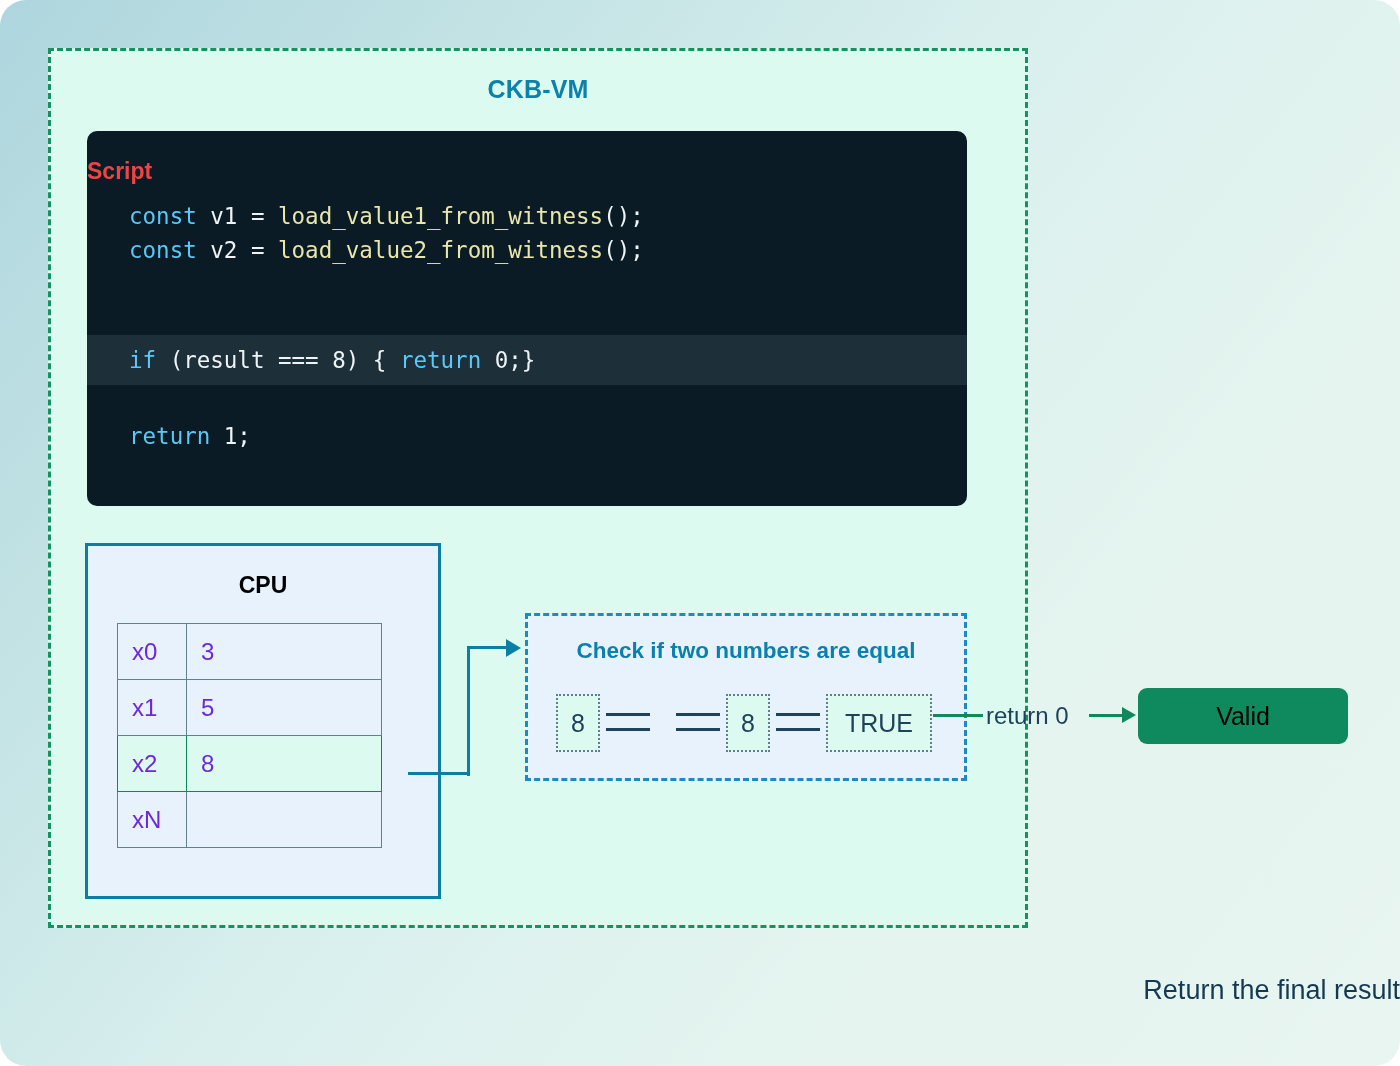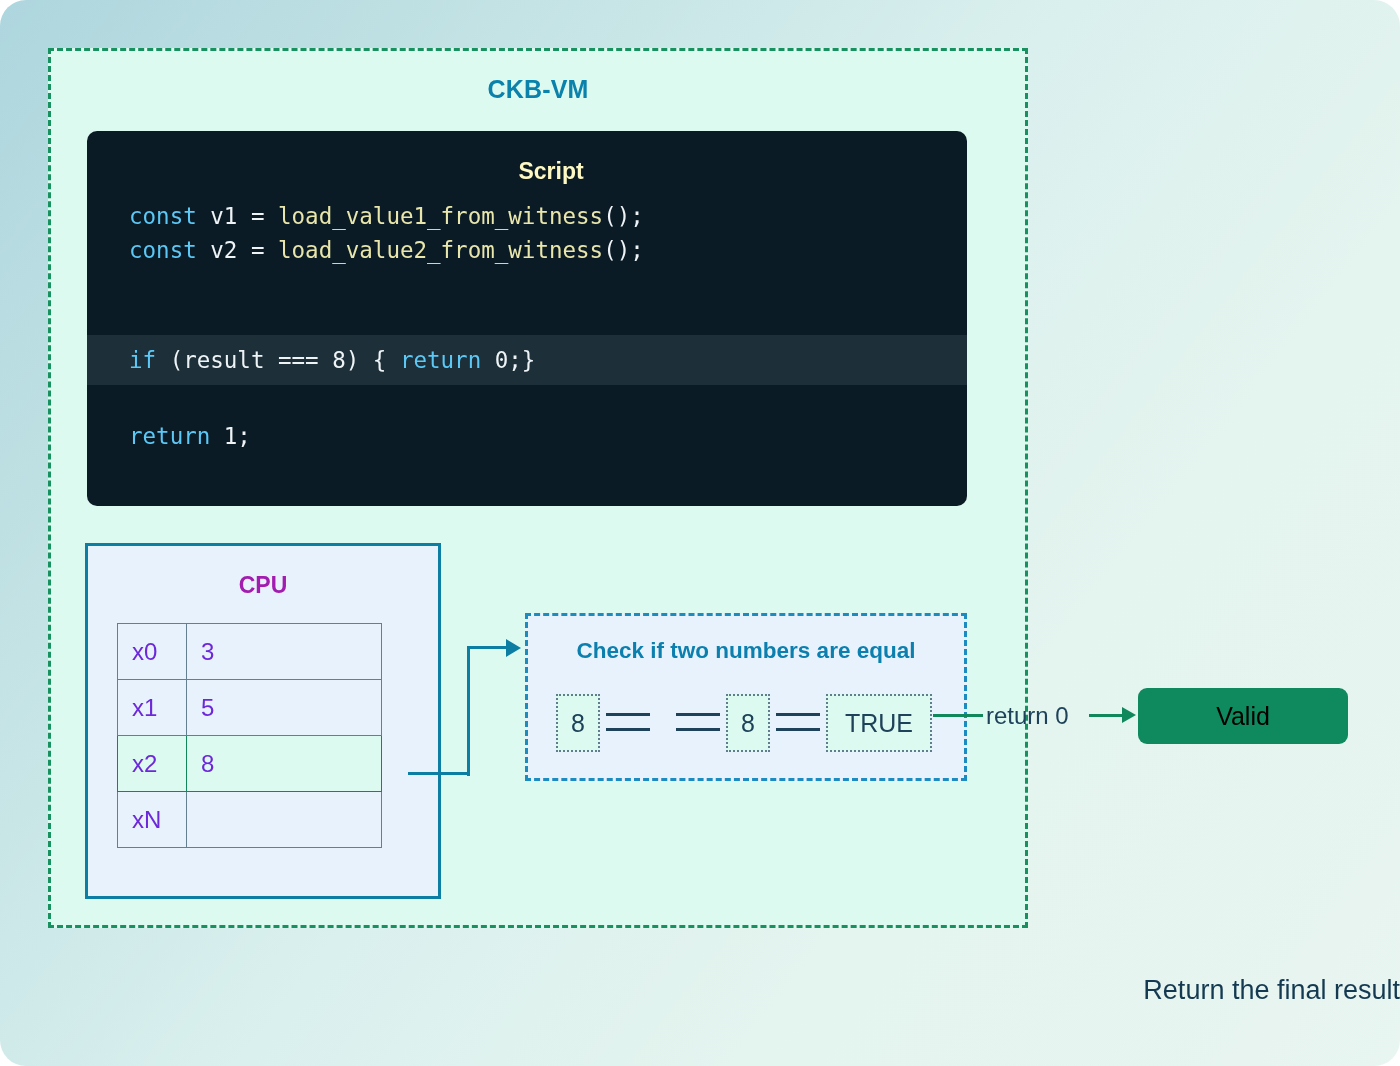--- a/index.html
+++ b/index.html
@@ -53,25 +53,24 @@
     height: 375px;
     background: #0b1b26;
     border-radius: 10px;
     overflow: hidden;
   }
   #script-title {
     position: absolute;
     top: 27px;
     left: 0;
     width: 100%;
-    text-align: center;
+    text-align: left;
     font-size: 23px;
     font-weight: bold;
-    color: #fef9c3;
-    padding-left: 24px;
+    color: #ef4444;
   }
   #code {
     position: absolute;
     top: 68px;
     left: 0;
     width: 100%;
     font-family: "DejaVu Sans Mono", "Liberation Mono", monospace;
     font-size: 22.5px;
     line-height: 34px;
   }
@@ -104,21 +103,21 @@
     background: #e7f2fd;
   }
   #cpu-title {
     position: absolute;
     top: 26px;
     left: 0;
     width: 100%;
     text-align: center;
     font-size: 23px;
     font-weight: bold;
-    color: #a21caf;
+    color: #000000;
   }
   #cpu-table {
     position: absolute;
     left: 29px;
     top: 77px;
     width: 265px;
     border-collapse: collapse;
     table-layout: fixed;
   }
   #cpu-table td {

